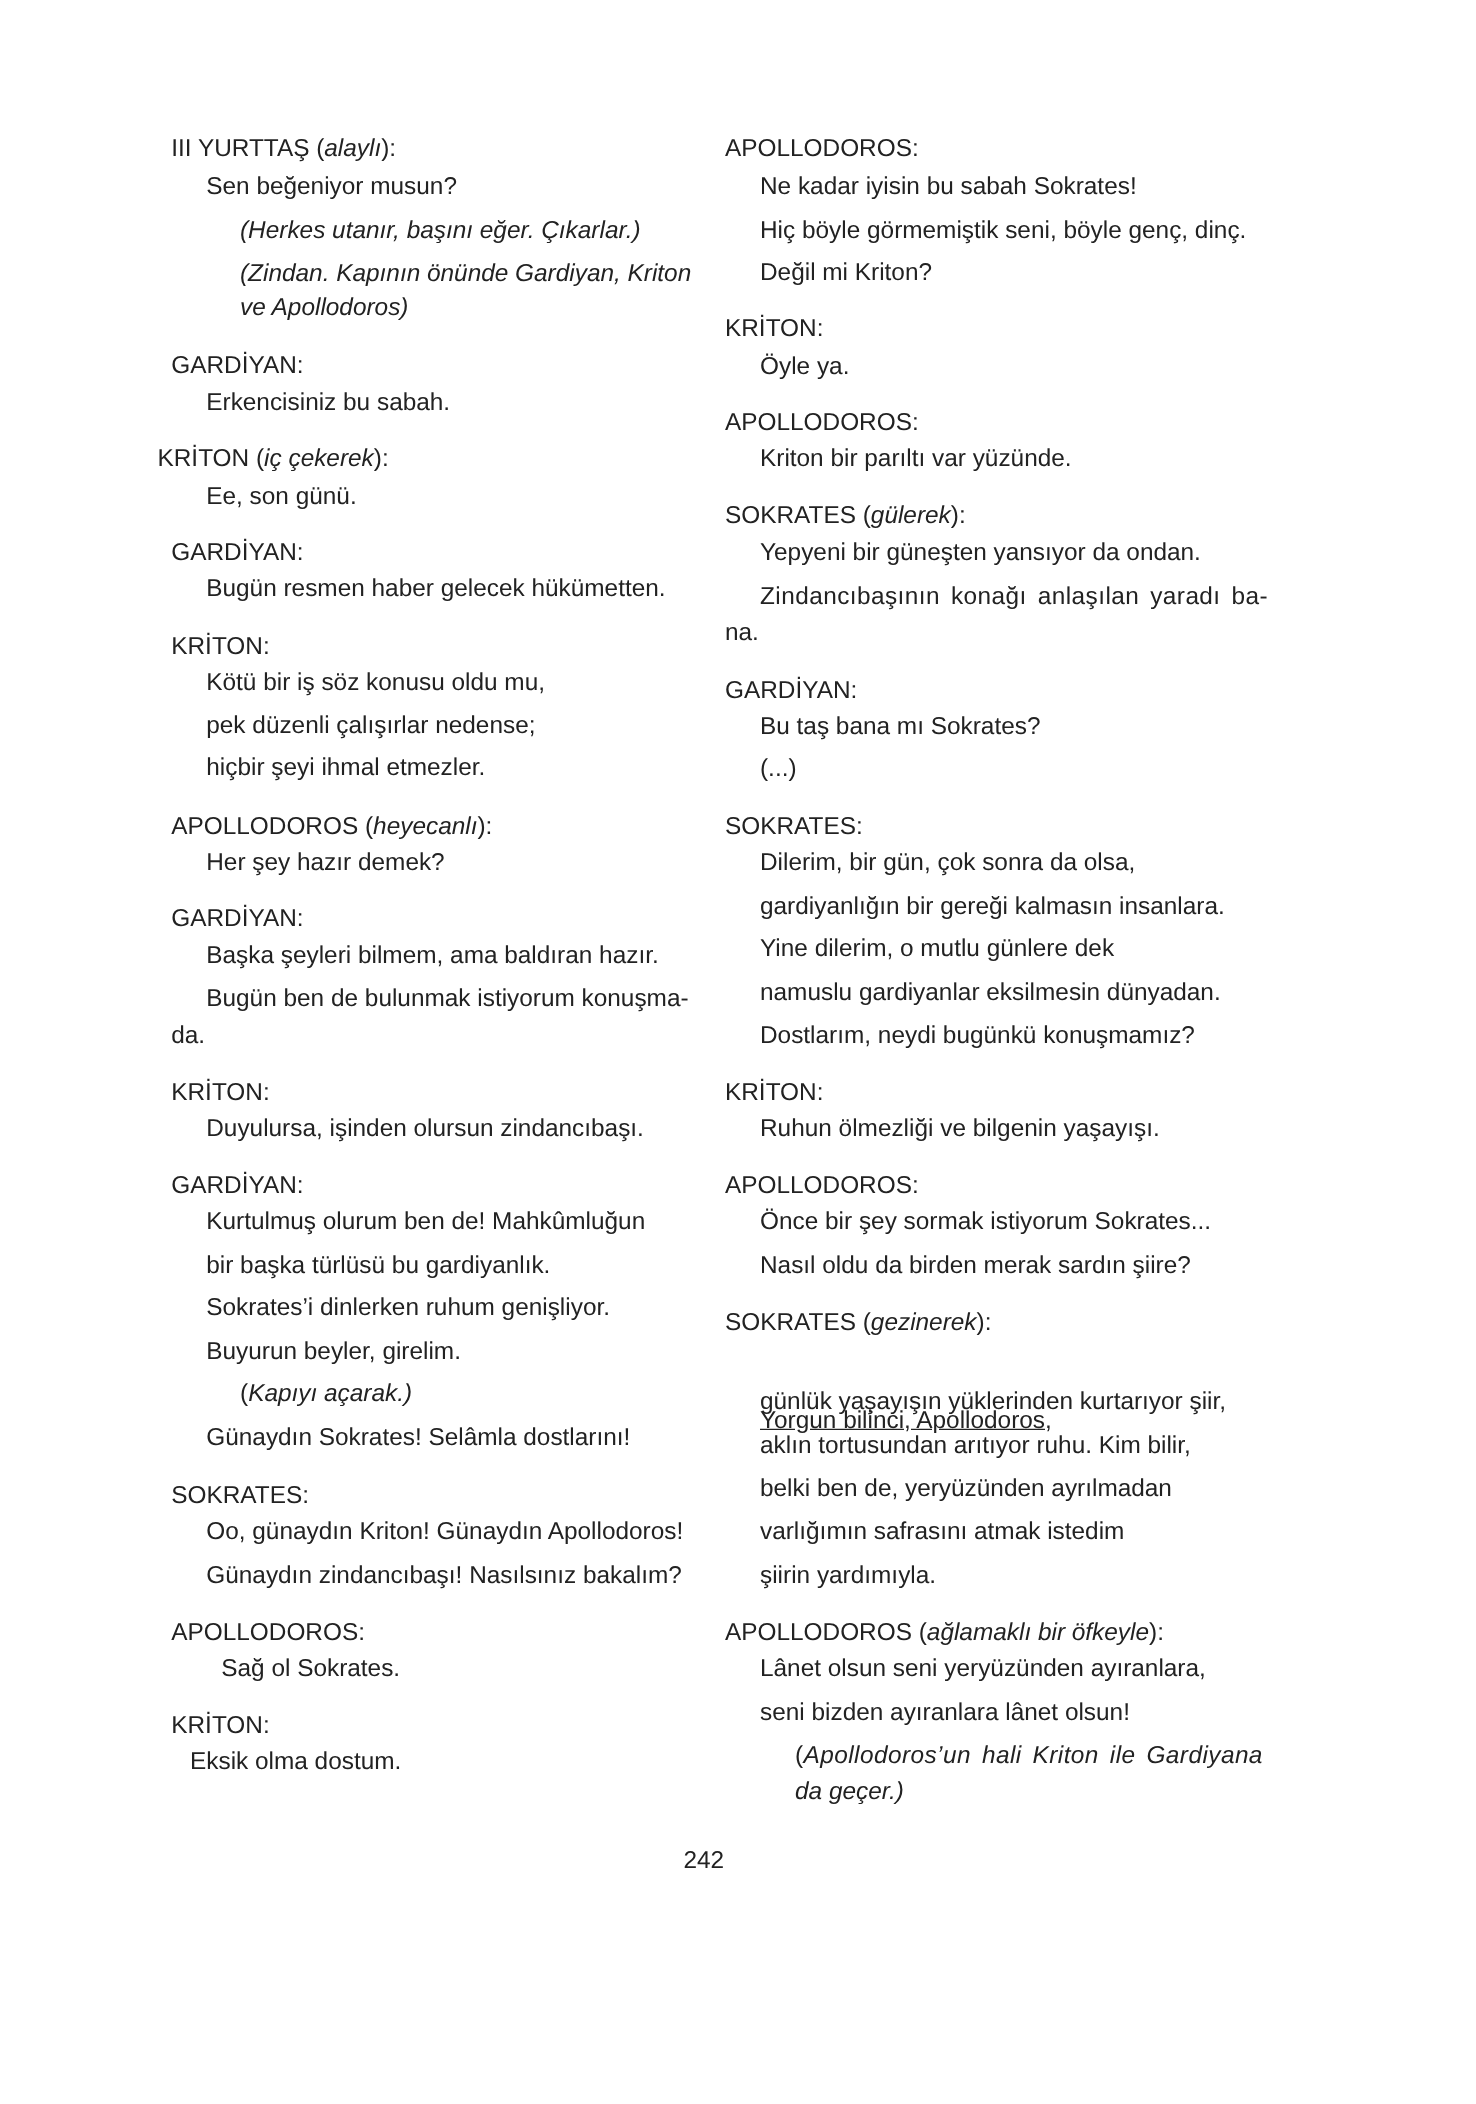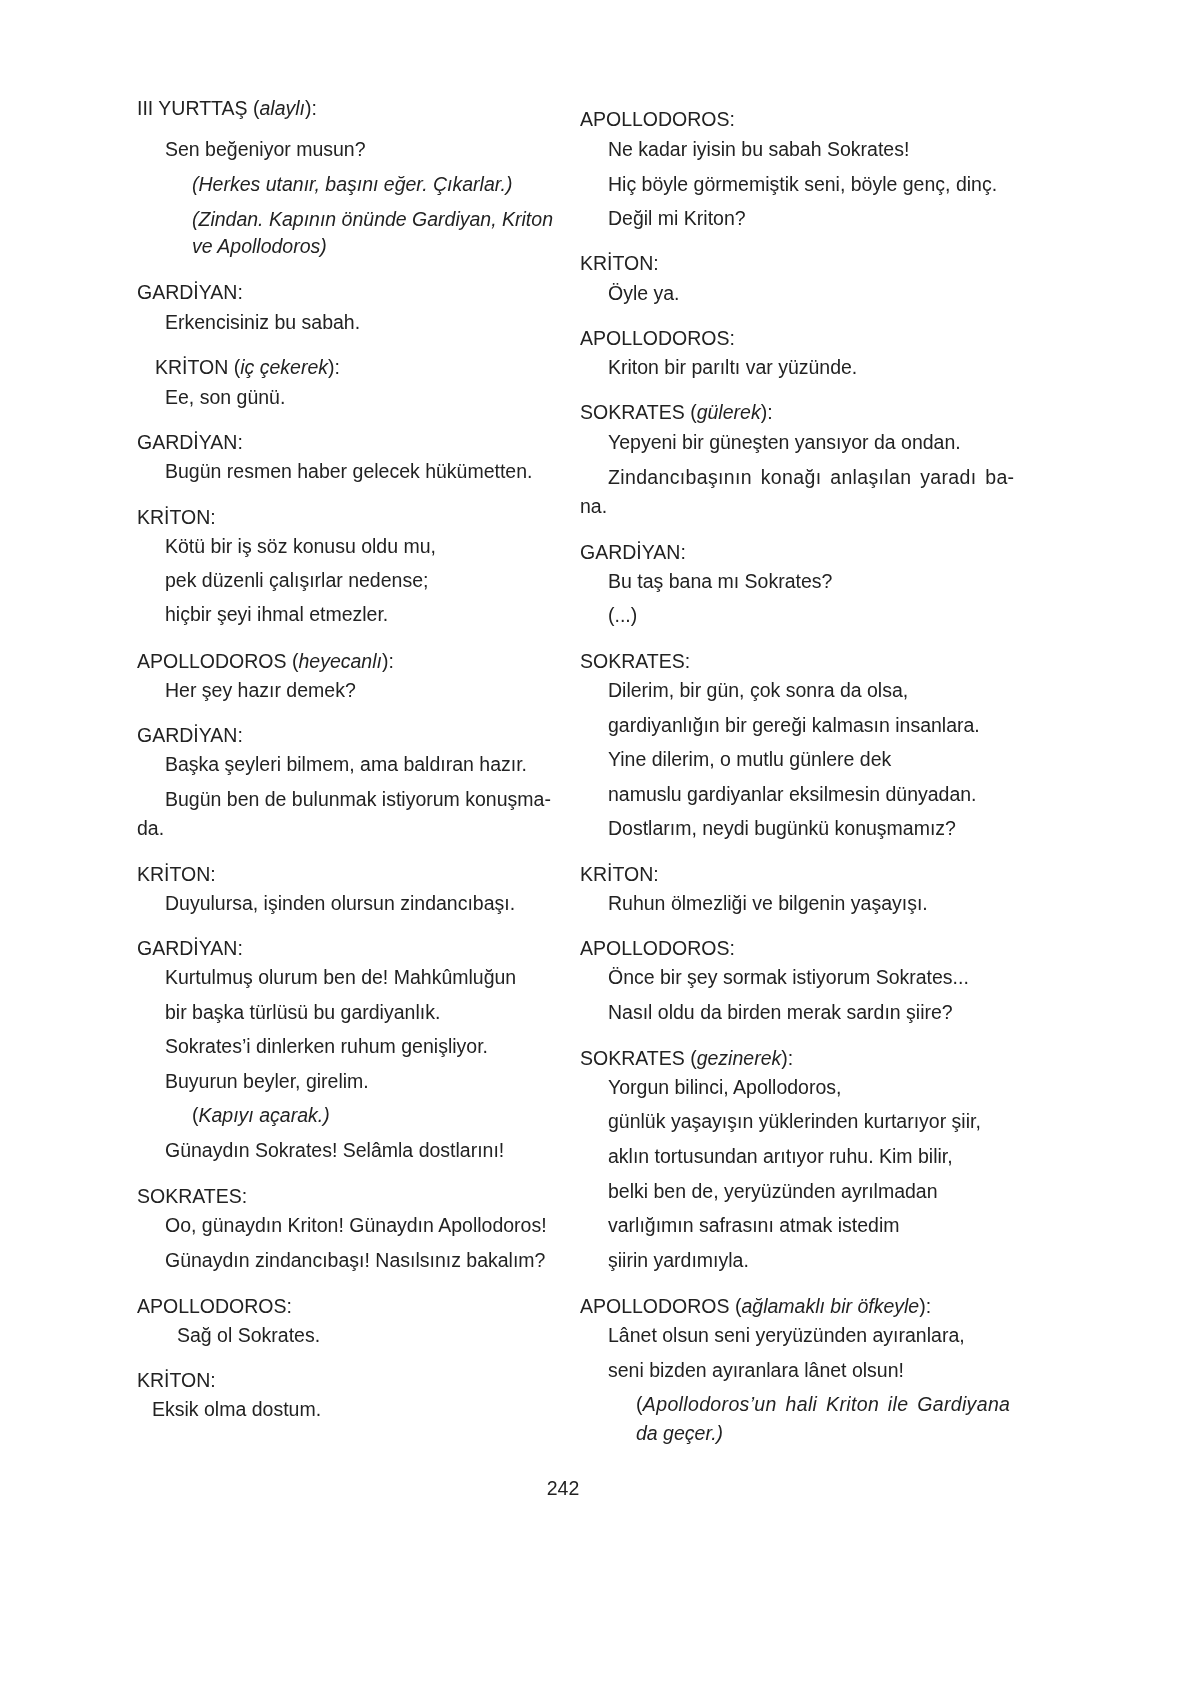--- a/index.html
+++ b/index.html
@@ -19,28 +19,28 @@
   .page-number {
     position: absolute; top: 1476px; left: 0; width: 1126px;
     text-align: center; font-size: 19.5px;
   }
 </style>
 </head>
 <body>
 
 <div class="page">
   <div class="col col-left" id="col-left">
-      <div class="ln" style="left: 137px; top: 96px;"><span>III YURTTAŞ</span><span> (</span><span class="it">alaylı</span><span>):</span></div>
+      <div class="ln" style="left: 137px; top: 107px;"><span>III YURTTAŞ</span><span> (</span><span class="it">alaylı</span><span>):</span></div>
       <div class="ln" style="left: 165px; top: 137px;">Sen beğeniyor musun?</div>
       <div class="ln it" style="left: 192px; top: 172px;">(Herkes utanır, başını eğer. Çıkarlar.)</div>
       <div class="ln it" style="left: 192px; top: 207px;">(Zindan. Kapının önünde Gardiyan, Kriton</div>
       <div class="ln it" style="left: 192px; top: 234px;">ve Apollodoros)</div>
       <div class="ln" style="left: 137px; top: 280px;"><span>GARDİYAN</span><span>:</span></div>
       <div class="ln" style="left: 165px; top: 310px;">Erkencisiniz bu sabah.</div>
-      <div class="ln" style="left: 155px; top: 355px; text-align: right;"><span>KRİTON</span><span> (</span><span class="it">iç çekerek</span><span>):</span></div>
+      <div class="ln" style="left: 126px; top: 355px; text-align: right;"><span>KRİTON</span><span> (</span><span class="it">iç çekerek</span><span>):</span></div>
       <div class="ln" style="left: 165px; top: 385px;">Ee, son günü.</div>
       <div class="ln" style="left: 137px; top: 430px;"><span>GARDİYAN</span><span>:</span></div>
       <div class="ln" style="left: 165px; top: 459px;">Bugün resmen haber gelecek hükümetten.</div>
       <div class="ln" style="left: 137px; top: 505px;"><span>KRİTON</span><span>:</span></div>
       <div class="ln" style="left: 165px; top: 534px;">Kötü bir iş söz konusu oldu mu,</div>
       <div class="ln" style="left: 165px; top: 568px;">pek düzenli çalışırlar nedense;</div>
       <div class="ln" style="left: 165px; top: 602px;">hiçbir şeyi ihmal etmezler.</div>
       <div class="ln" style="left: 137px; top: 649px;"><span>APOLLODOROS</span><span> (</span><span class="it">heyecanlı</span><span>):</span></div>
       <div class="ln" style="left: 165px; top: 678px;">Her şey hazır demek?</div>
       <div class="ln" style="left: 137px; top: 723px;"><span>GARDİYAN</span><span>:</span></div>
@@ -85,21 +85,21 @@
       <div class="ln" style="left: 608px; top: 713px;">gardiyanlığın bir gereği kalmasın insanlara.</div>
       <div class="ln" style="left: 608px; top: 747px;">Yine dilerim, o mutlu günlere dek</div>
       <div class="ln" style="left: 608px; top: 782px;">namuslu gardiyanlar eksilmesin dünyadan.</div>
       <div class="ln" style="left: 608px; top: 816px;">Dostlarım, neydi bugünkü konuşmamız?</div>
       <div class="ln" style="left: 580px; top: 862px;"><span>KRİTON</span><span>:</span></div>
       <div class="ln" style="left: 608px; top: 891px;">Ruhun ölmezliği ve bilgenin yaşayışı.</div>
       <div class="ln" style="left: 580px; top: 936px;"><span>APOLLODOROS</span><span>:</span></div>
       <div class="ln" style="left: 608px; top: 965px;">Önce bir şey sormak istiyorum Sokrates...</div>
       <div class="ln" style="left: 608px; top: 1000px;">Nasıl oldu da birden merak sardın şiire?</div>
       <div class="ln" style="left: 580px; top: 1046px;"><span>SOKRATES</span><span> (</span><span class="it">gezinerek</span><span>):</span></div>
-      <div class="ln" style="left: 608px; top: 1075px;">Yorgun bilinci, Apollodoros,</div>
+      <div class="ln" style="left: 608px; top: 1124px; text-decoration: underline;">Yorgun bilinci, Apollodoros,</div>
       <div class="ln" style="left: 608px; top: 1109px;">günlük yaşayışın yüklerinden kurtarıyor şiir,</div>
       <div class="ln" style="left: 608px; top: 1144px;">aklın tortusundan arıtıyor ruhu. Kim bilir,</div>
       <div class="ln" style="left: 608px; top: 1179px;">belki ben de, yeryüzünden ayrılmadan</div>
       <div class="ln" style="left: 608px; top: 1213px;">varlığımın safrasını atmak istedim</div>
       <div class="ln" style="left: 608px; top: 1248px;">şiirin yardımıyla.</div>
       <div class="ln" style="left: 580px; top: 1294px;"><span>APOLLODOROS</span><span> (</span><span class="it">ağlamaklı bir öfkeyle</span><span>):</span></div>
       <div class="ln" style="left: 608px; top: 1323px;">Lânet olsun seni yeryüzünden ayıranlara,</div>
       <div class="ln" style="left: 608px; top: 1358px;">seni bizden ayıranlara lânet olsun!</div>
       <div class="ln justify-wide" style="left: 636px; top: 1392px;"><span>(</span><span class="it">Apollodoros’un hali Kriton ile Gardiyana</span></div>
       <div class="ln it" style="left: 636px; top: 1421px;">da geçer.)</div>

